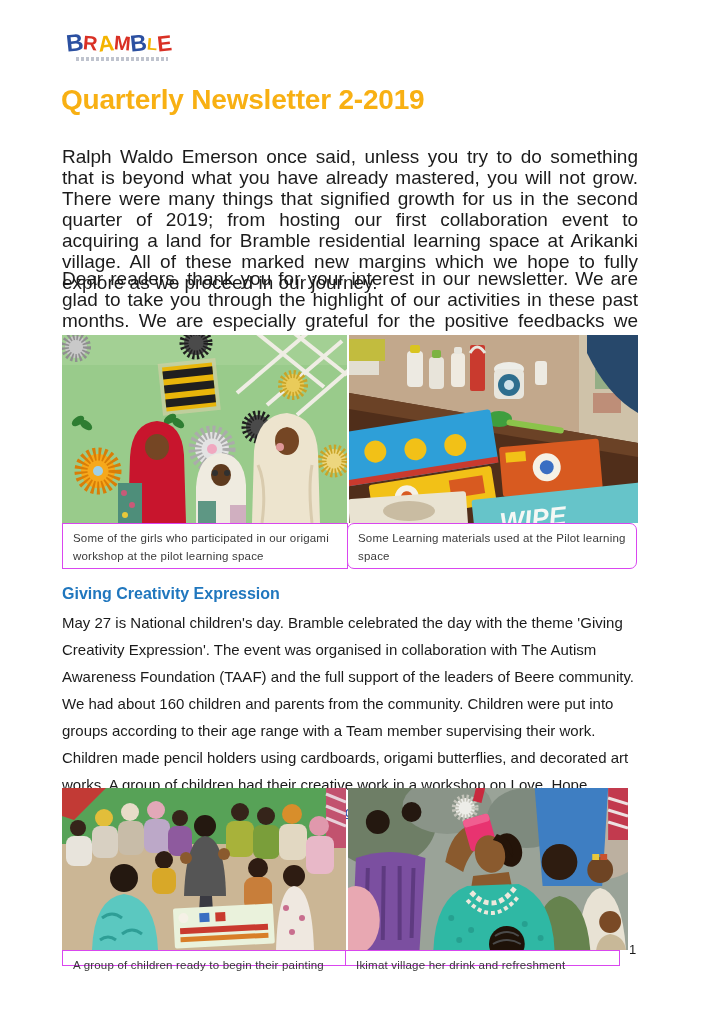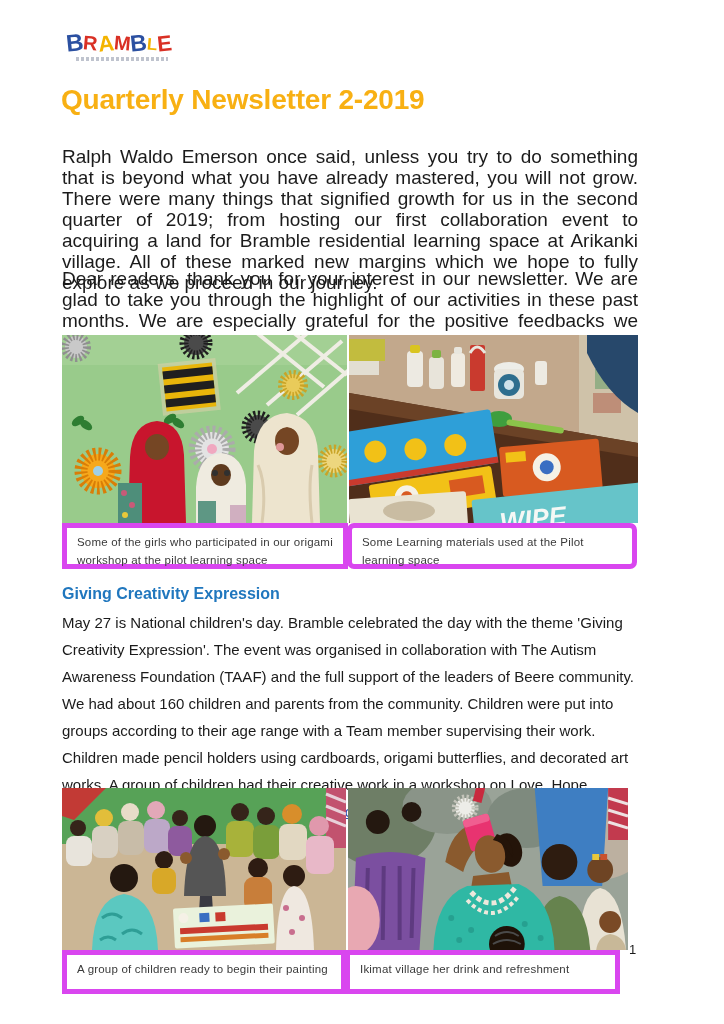--- a/index.html
+++ b/index.html
@@ -40,27 +40,27 @@
   .fig svg{display:block;width:100%;height:100%;}
   .figrow1 .fig:nth-child(1){width:285px;}
   .figrow1 .fig:nth-child(2){width:289px;}
   .figrow2 .fig:nth-child(1){width:284px;}
   .figrow2 .fig:nth-child(2){width:280px;}
   
   .caprow{position:absolute;display:flex;}
   .caprow1{left:62px;top:523px;}
   .caprow2{left:62px;top:950px;}
   .capbox{
-    border:5px solid #d946ef;background:#fff;box-sizing:border-box;
+    border:1px solid #d946ef;background:#fff;box-sizing:border-box;
     font-size:11.5px;line-height:18px;color:#3a3a3a;padding:5px 10px 6px 10px;letter-spacing:.2px;
   }
   .caprow1 .capbox{height:46px;}
   .caprow1 .capbox:nth-child(1){width:286px;}
   .caprow1 .capbox:nth-child(2){width:290px;margin-left:-1px;border-radius:7px;}
-  .caprow2 .capbox{height:44px;}
+  .caprow2 .capbox{height:16px;}
   .caprow2 .capbox:nth-child(1){width:284px;}
   .caprow2 .capbox:nth-child(2){width:275px;margin-left:-1px;}
   .page-number{position:absolute;left:629px;top:942px;font-size:13px;color:#1b1b1b;}
 </style>
 </head>
 <body>
 
 <div class="page">
 
   <div class="logo">

